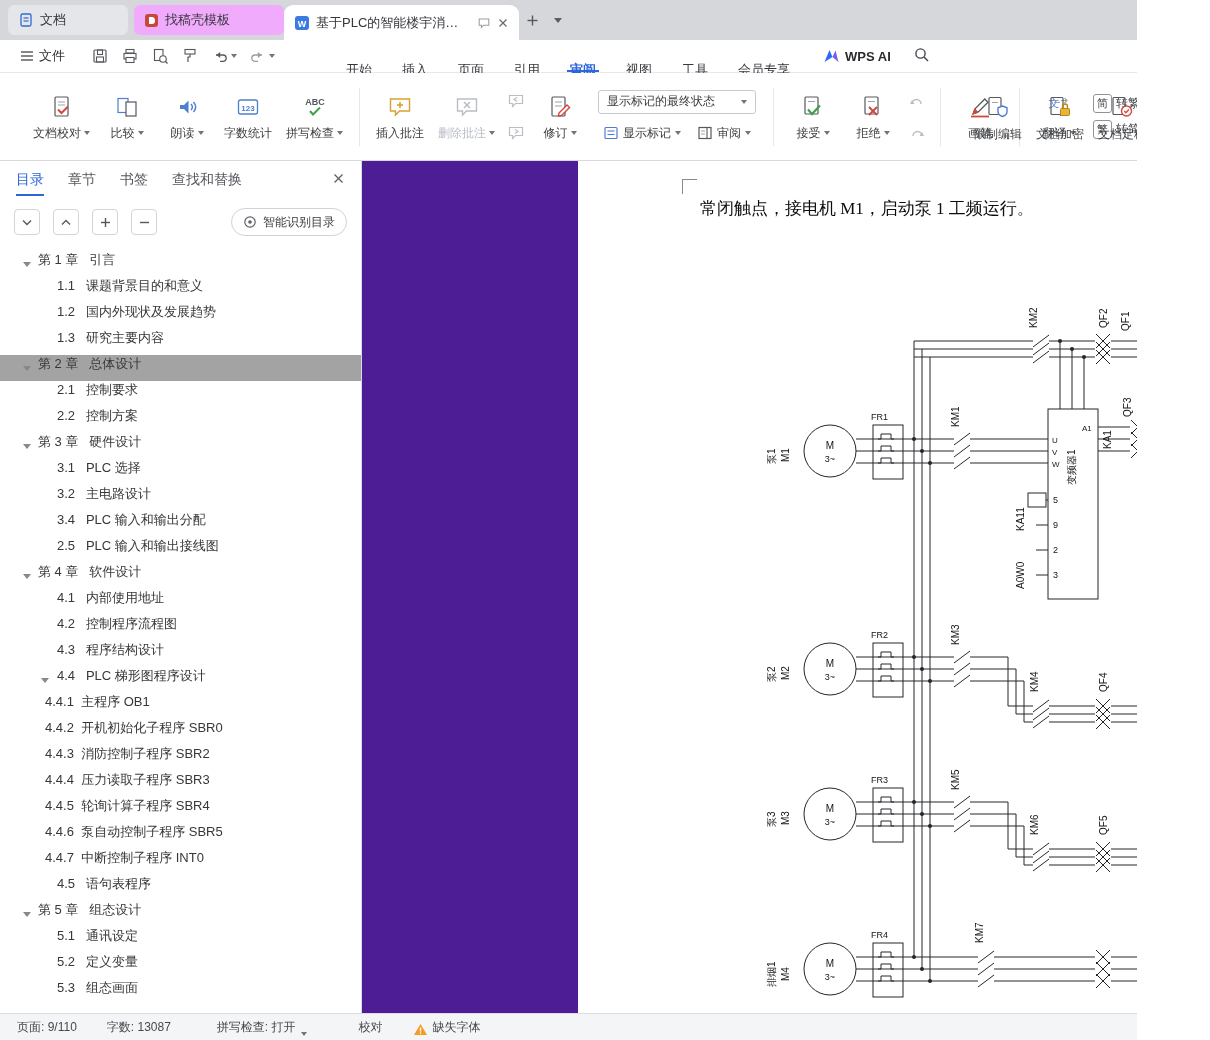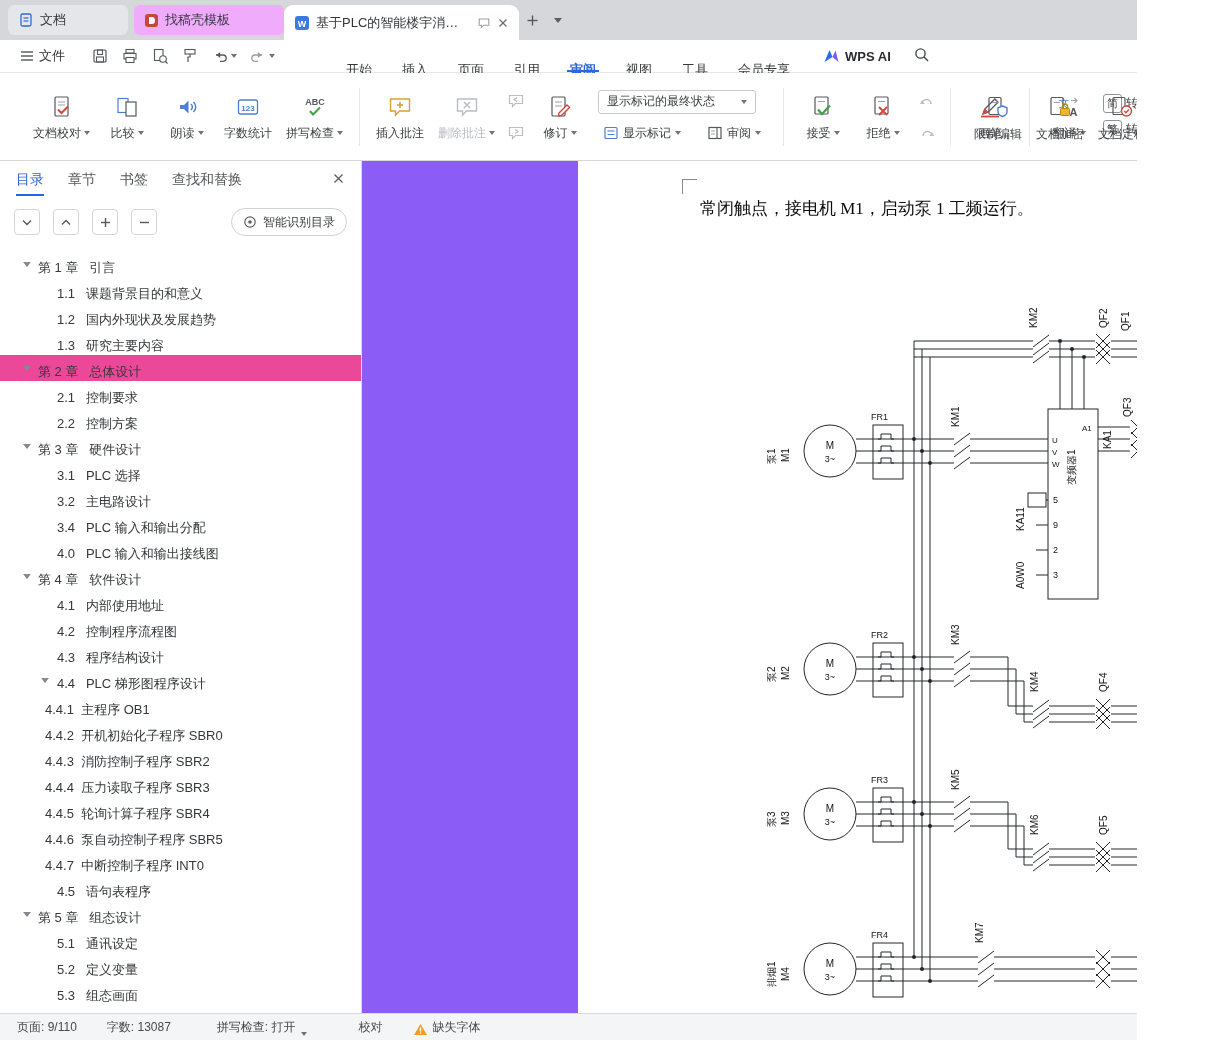--- a/index.html
+++ b/index.html
@@ -35,48 +35,48 @@
   .rbtn{display:inline-flex;flex-direction:column;align-items:center;justify-content:center;gap:7px;
     min-width:46px;padding:4px 7px;border-radius:4px;font-size:12px;color:#3b3d40;flex:none;}
   .rlabel{display:flex;align-items:center;gap:3px;line-height:1;}
   .dis{color:#b9bdc4;}
   .vsep{width:1px;height:58px;background:#e6e7e9;margin:0 9px;flex:none;}
   .mini-col{display:flex;flex-direction:column;gap:10px;margin:0 3px;flex:none;}
   .mini{width:22px;height:22px;display:flex;align-items:center;justify-content:center;border-radius:3px;}
   .markup-col{display:flex;flex-direction:column;gap:9px;margin:0 8px;flex:none;}
   .combo{width:158px;height:24px;border:1px solid #c7cacd;border-radius:3px;display:flex;align-items:center;
     justify-content:space-between;padding:0 8px;font-size:12px;color:#3b3d40;background:#fff;box-sizing:border-box;}
-  .markup-row{display:flex;gap:16px;}
+  .markup-row{display:flex;gap:6px;}
   .sbtn{display:flex;align-items:center;gap:4px;font-size:12px;color:#3b3d40;padding:2px 5px;border-radius:3px;}
   .conv-col{display:inline-flex;flex-direction:column;gap:7px;margin:0 4px;flex:none;}
   .conv-row{display:flex;align-items:center;gap:4px;font-size:12px;color:#3b3d40;}
   .conv-ico{width:17px;height:17px;border:1px solid #8f949a;border-radius:3px;font-size:11px;display:flex;align-items:center;justify-content:center;color:#3b3d40;}
   .grp-right{position:absolute;right:-16px;top:50%;transform:translateY(-50%);display:flex;}
 
   
   .content{flex:1;display:flex;min-height:0;}
   .sidebar{width:362px;background:#fff;border-right:1px solid #d9dadc;display:flex;flex-direction:column;box-sizing:border-box;flex:none;}
   .sb-tabs{display:flex;align-items:center;height:38px;padding:0 16px;gap:24px;font-size:14px;color:#53565b;flex:none;}
   .sb-tab{position:relative;height:100%;display:flex;align-items:center;}
   .sb-tab.active{color:#2b67d9;}
   .sb-tab.active::after{content:"";position:absolute;left:0;right:0;bottom:3px;height:2px;background:#2b67d9;}
   .sb-close{margin-left:auto;}
   .sb-controls{display:flex;align-items:center;height:46px;padding:0 14px;gap:13px;flex:none;}
   .ctl{width:24px;height:24px;border:1px solid #d2d4d7;border-radius:4px;background:#fff;display:flex;align-items:center;justify-content:center;}
   .smart{margin-left:auto;height:26px;border:1px solid #d0d2d5;border-radius:14px;display:flex;align-items:center;gap:6px;padding:0 11px;font-size:12px;color:#3b3d40;background:#fff;}
   .toc-list{flex:1;overflow:hidden;padding-top:6px;}
-  .toc-item{height:26px;display:flex;align-items:flex-end;font-size:13px;color:#35373a;position:relative;padding-left:38px;box-sizing:border-box;}
+  .toc-item{height:26px;display:flex;align-items:flex-start;font-size:13px;color:#35373a;position:relative;padding-left:38px;box-sizing:border-box;}
   .toc-item.lvl2{padding-left:57px;}
   .toc-item.lvl3{padding-left:45px;}
-  .toc-item.selected{background:#ec4899;}
+  .toc-item.selected{background:#a3a3a3;}
   .tri{position:absolute;left:23px;top:11px;width:0;height:0;border-left:4px solid transparent;border-right:4px solid transparent;border-top:5px solid #84888f;}
   .tri.t2{left:41px;}
   .toc-label{white-space:pre;overflow:hidden;text-overflow:ellipsis;}
 
-  .docarea{flex:1;background:#8b5cf6;position:relative;overflow:hidden;min-width:0;}
+  .docarea{flex:1;background:#4c1d95;position:relative;overflow:hidden;min-width:0;}
   .page{position:absolute;left:216px;top:0;width:700px;height:100%;background:#fff;}
   .margin-mark{position:absolute;left:104px;top:18px;width:14px;height:14px;border-left:1px solid #8a8a8a;border-top:1px solid #8a8a8a;}
   .para{position:absolute;left:122px;top:36px;font-family:"Liberation Serif",serif;font-size:17px;color:#0c0c0c;white-space:nowrap;}
   .diagram{position:absolute;left:0;top:70px;}
   .diagram .w{stroke:#24262a;stroke-width:1;fill:none;}
   .diagram text{font-family:"Liberation Sans",sans-serif;font-size:10px;fill:#141518;}
   .diagram .sm{font-size:8px;}
   .diagram .md{font-size:9px;}
 
   
@@ -518,21 +518,21 @@
           <div class="toc-item lvl2">
             <span class="toc-label">3.1   PLC 选择</span>
           </div>
           <div class="toc-item lvl2">
             <span class="toc-label">3.2   主电路设计</span>
           </div>
           <div class="toc-item lvl2">
             <span class="toc-label">3.4   PLC 输入和输出分配</span>
           </div>
           <div class="toc-item lvl2">
-            <span class="toc-label">4.0   PLC 输入和输出接线图</span>
+            <span class="toc-label">2.5   PLC 输入和输出接线图</span>
           </div>
           <div class="toc-item lvl1">
             <span class="tri"></span>
             <span class="toc-label">第 4 章   软件设计</span>
           </div>
           <div class="toc-item lvl2">
             <span class="toc-label">4.1   内部使用地址</span>
           </div>
           <div class="toc-item lvl2">
             <span class="toc-label">4.2   控制程序流程图</span>

